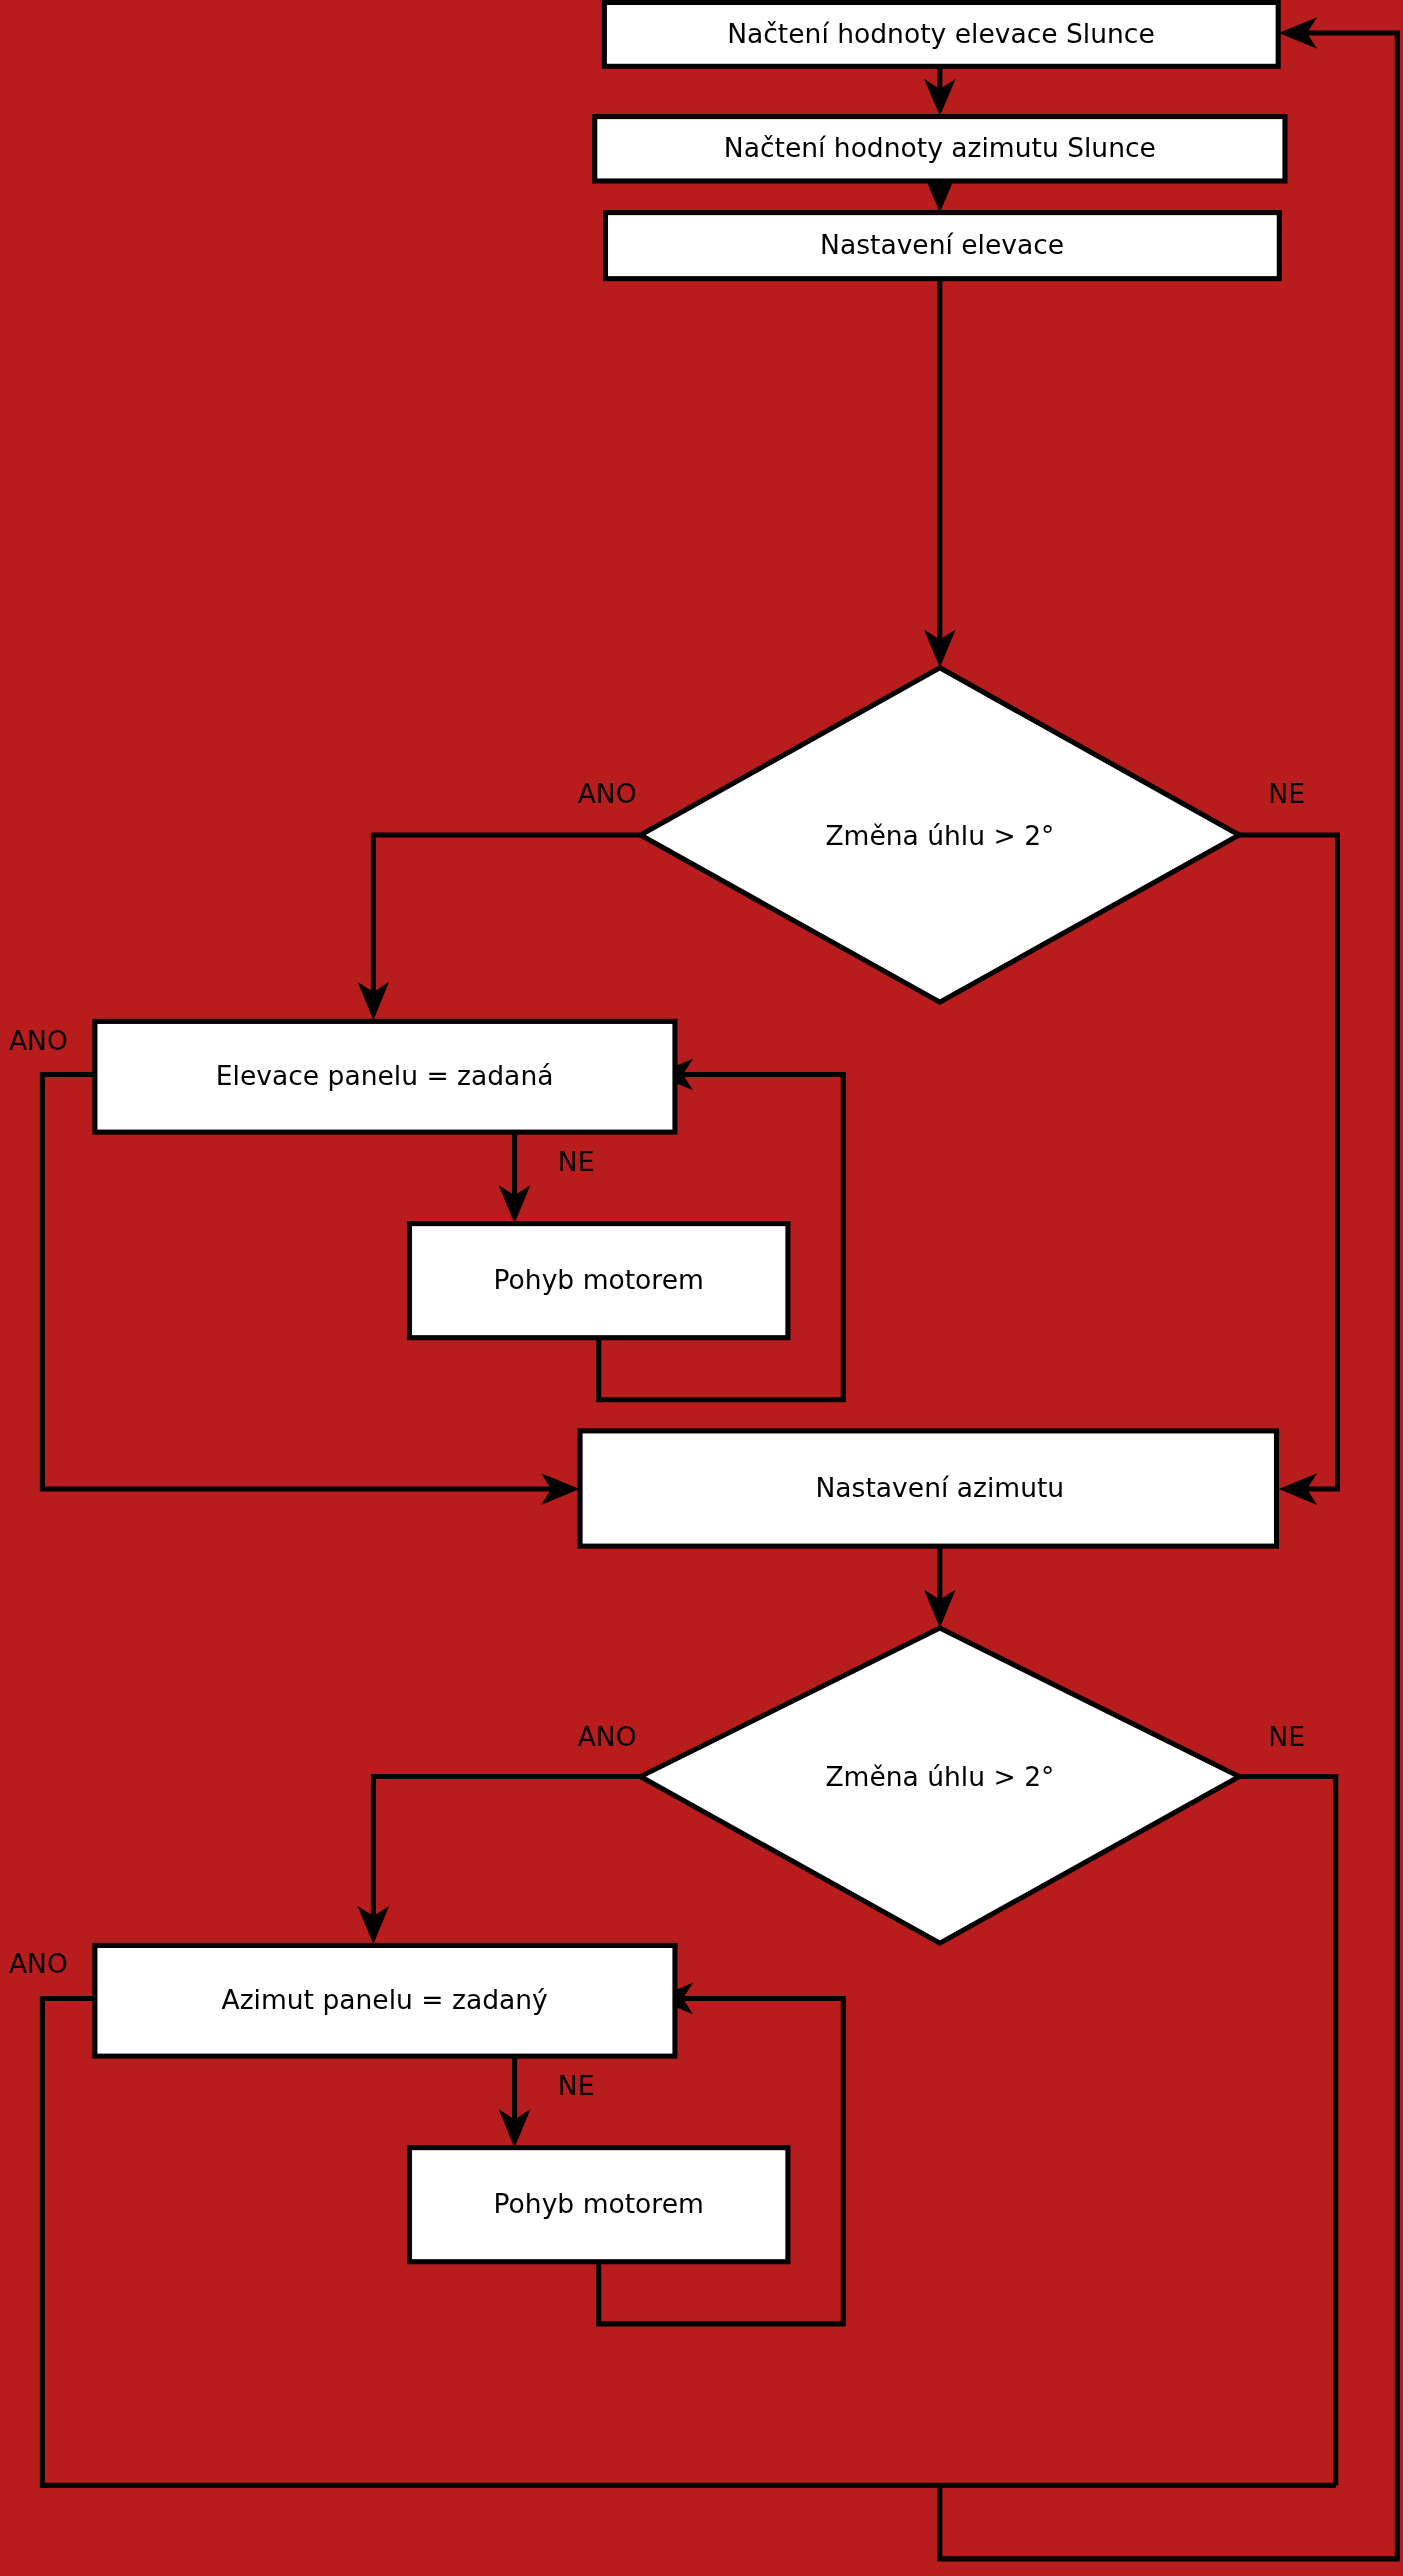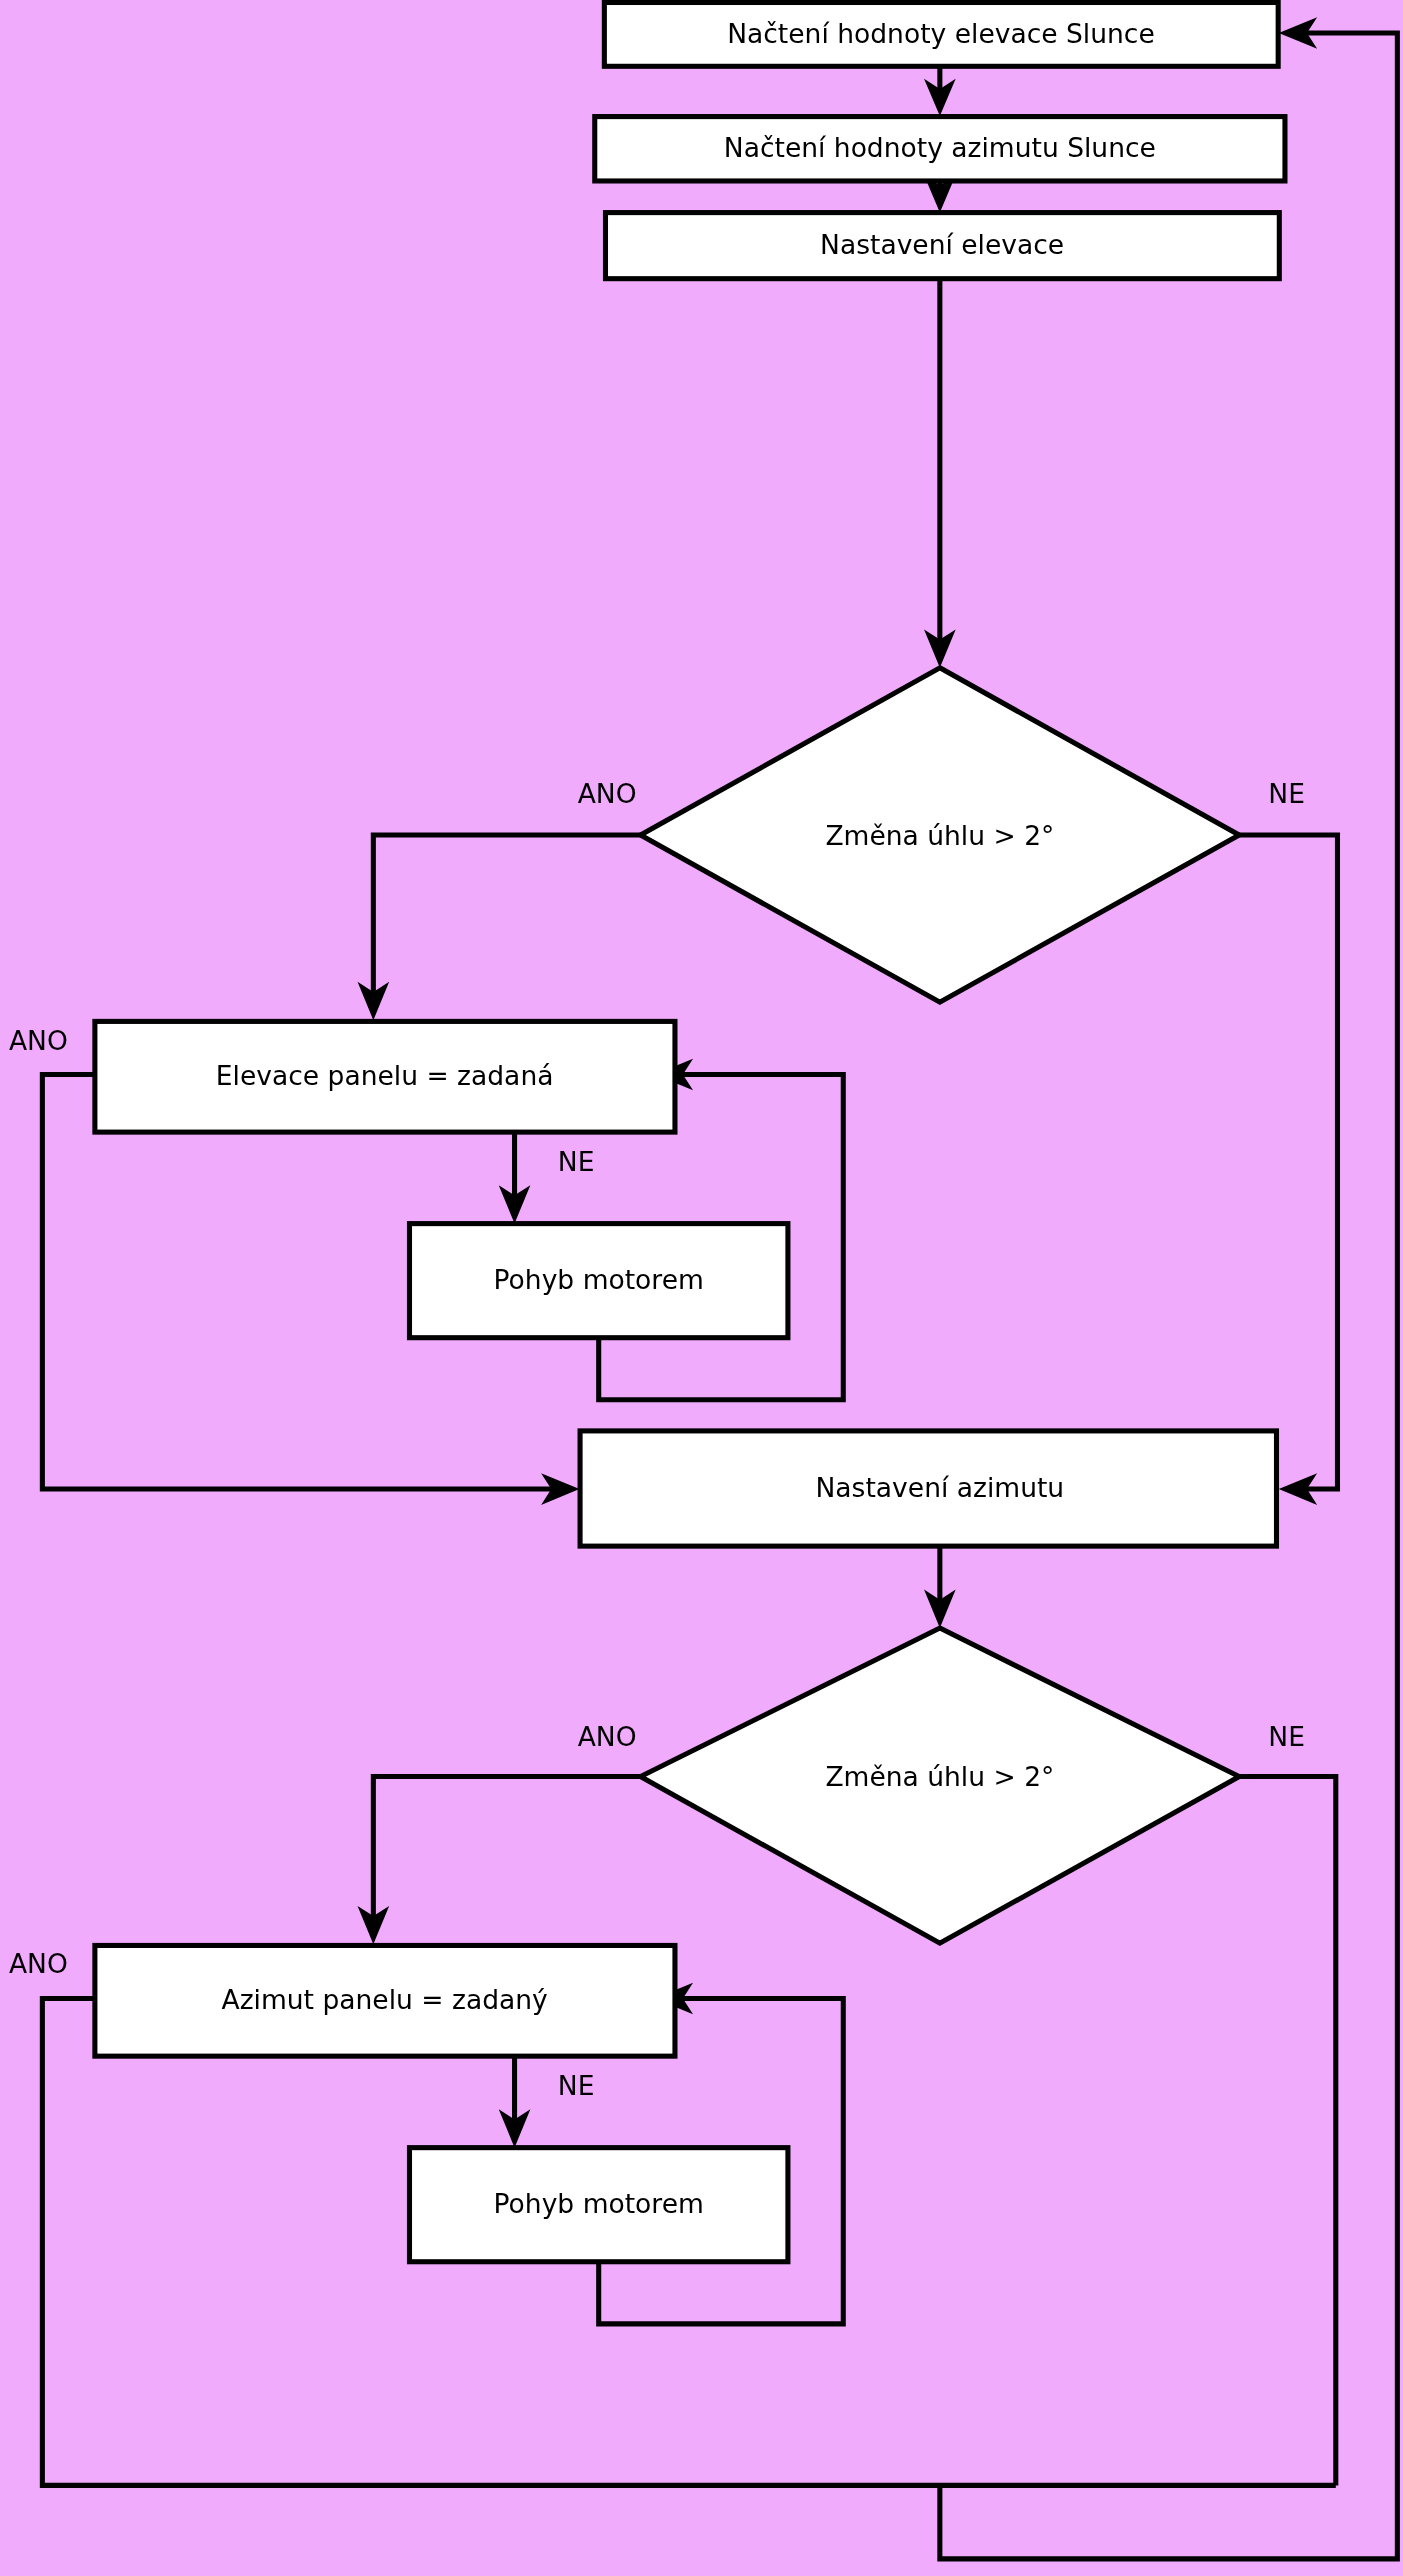--- a/index.html
+++ b/index.html
@@ -7,21 +7,21 @@
     padding: 0;
     background: #ffffff;
   }
   body {
     font-family: "DejaVu Sans", sans-serif;
   }
   #diagram-root {
     position: relative;
     width: 1403px;
     height: 2576px;
-    background: #f0abfc;
+    background: #b91c1c;
     overflow: hidden;
   }
   svg#flowchart {
     display: block;
     width: 1403px;
     height: 2576px;
   }
   .node-box {
     fill: #ffffff;
     stroke: #000000;

